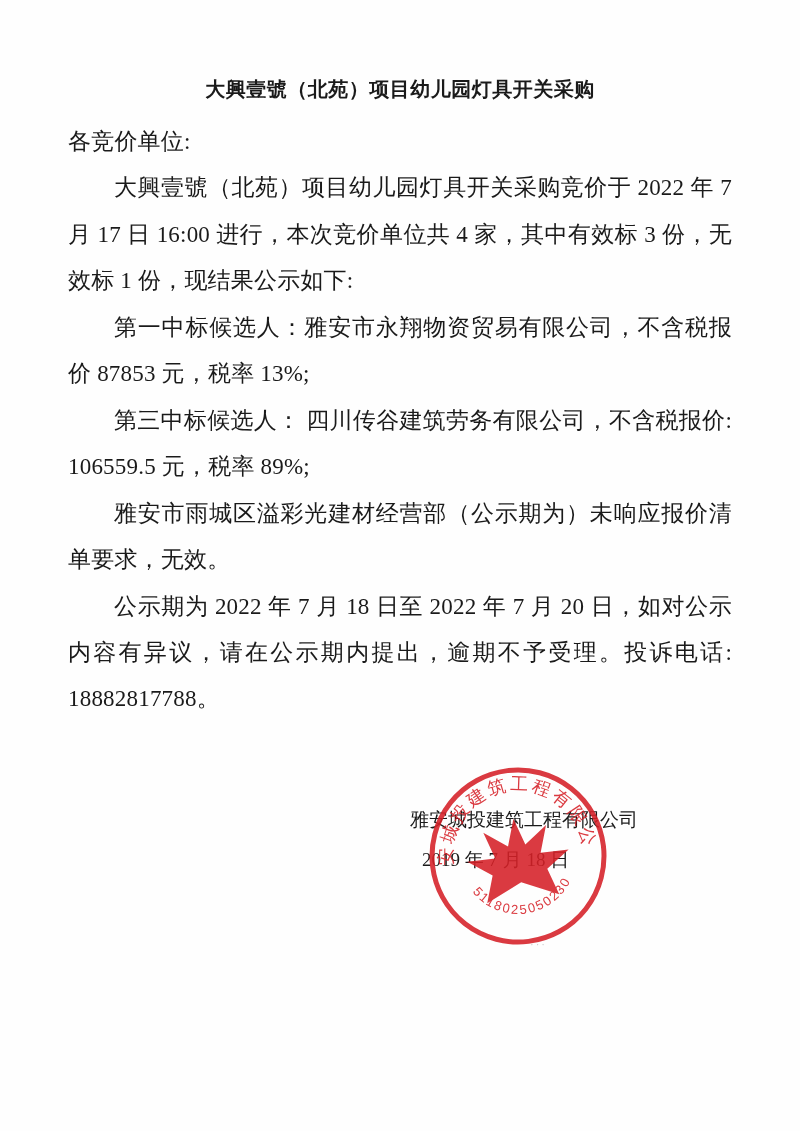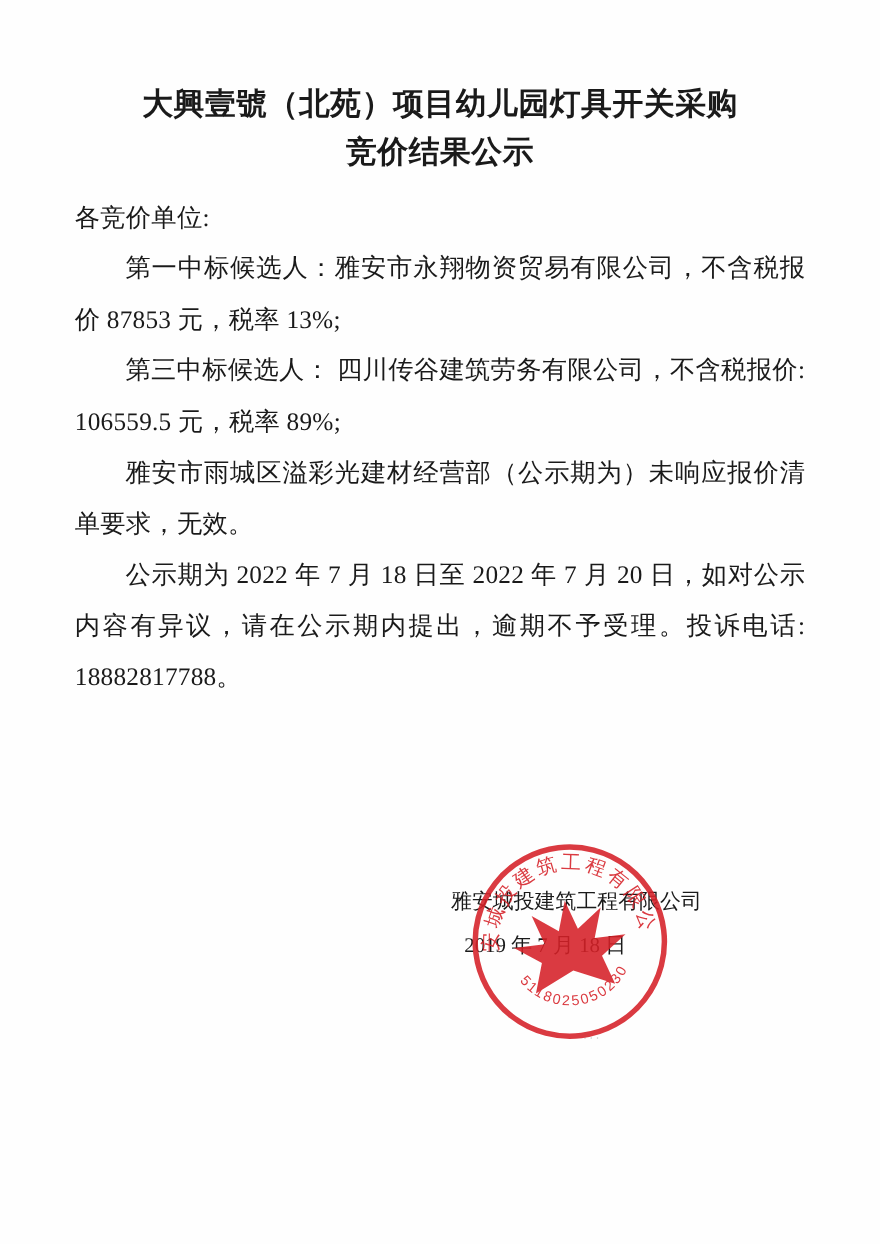--- a/index.html
+++ b/index.html
@@ -20,21 +20,21 @@
     left: 0;
     top: 0;
     width: 800px;
     height: 1131px;
     background: #fefefe;
   }
   .doc-title {
     margin: 0;
     padding: 74px 70px 0 70px;
     text-align: center;
-    font-size: 28px;
+    font-size: 20px;
     font-weight: bold;
     line-height: 1.55;
     letter-spacing: 0.5px;
     font-family: "Liberation Serif", "DejaVu Serif", serif;
   }
   .title-line {
     display: block;
   }
   .body-block {
     padding: 14px 68px 0 68px;
@@ -92,25 +92,25 @@
     letter-spacing: 2px;
   }
 </style>
 </head>
 <body>
 
 <div class="page">
 
   <h1 class="doc-title">
     <span class="title-line">大興壹號（北苑）项目幼儿园灯具开关采购</span>
-    <span class="title-line">竞价结果公示</span>
   </h1>
 
   <div class="body-block">
     <p class="para salutation">各竞价单位:</p>
+    <p class="para indent">大興壹號（北苑）项目幼儿园灯具开关采购竞价于 2022 年 7 月 17 日 16:00 进行，本次竞价单位共 4 家，其中有效标 3 份，无效标 1 份，现结果公示如下:</p>
     <p class="para indent">第一中标候选人：雅安市永翔物资贸易有限公司，不含税报价 87853 元，税率 13%;</p>
     <p class="para indent">第三中标候选人： 四川传谷建筑劳务有限公司，不含税报价: 106559.5 元，税率 89%;</p>
     <p class="para indent">雅安市雨城区溢彩光建材经营部（公示期为）未响应报价清单要求，无效。</p>
     <p class="para indent">公示期为 2022 年 7 月 18 日至 2022 年 7 月 20 日，如对公示内容有异议，请在公示期内提出，逾期不予受理。投诉电话: 18882817788。</p>
   </div>
 
   <div class="sign-area">
     <span class="sign-line">雅安城投建筑工程有限公司</span>
     <span class="sign-line sign-date">2019 年 7 月 18 日</span>
   </div>

